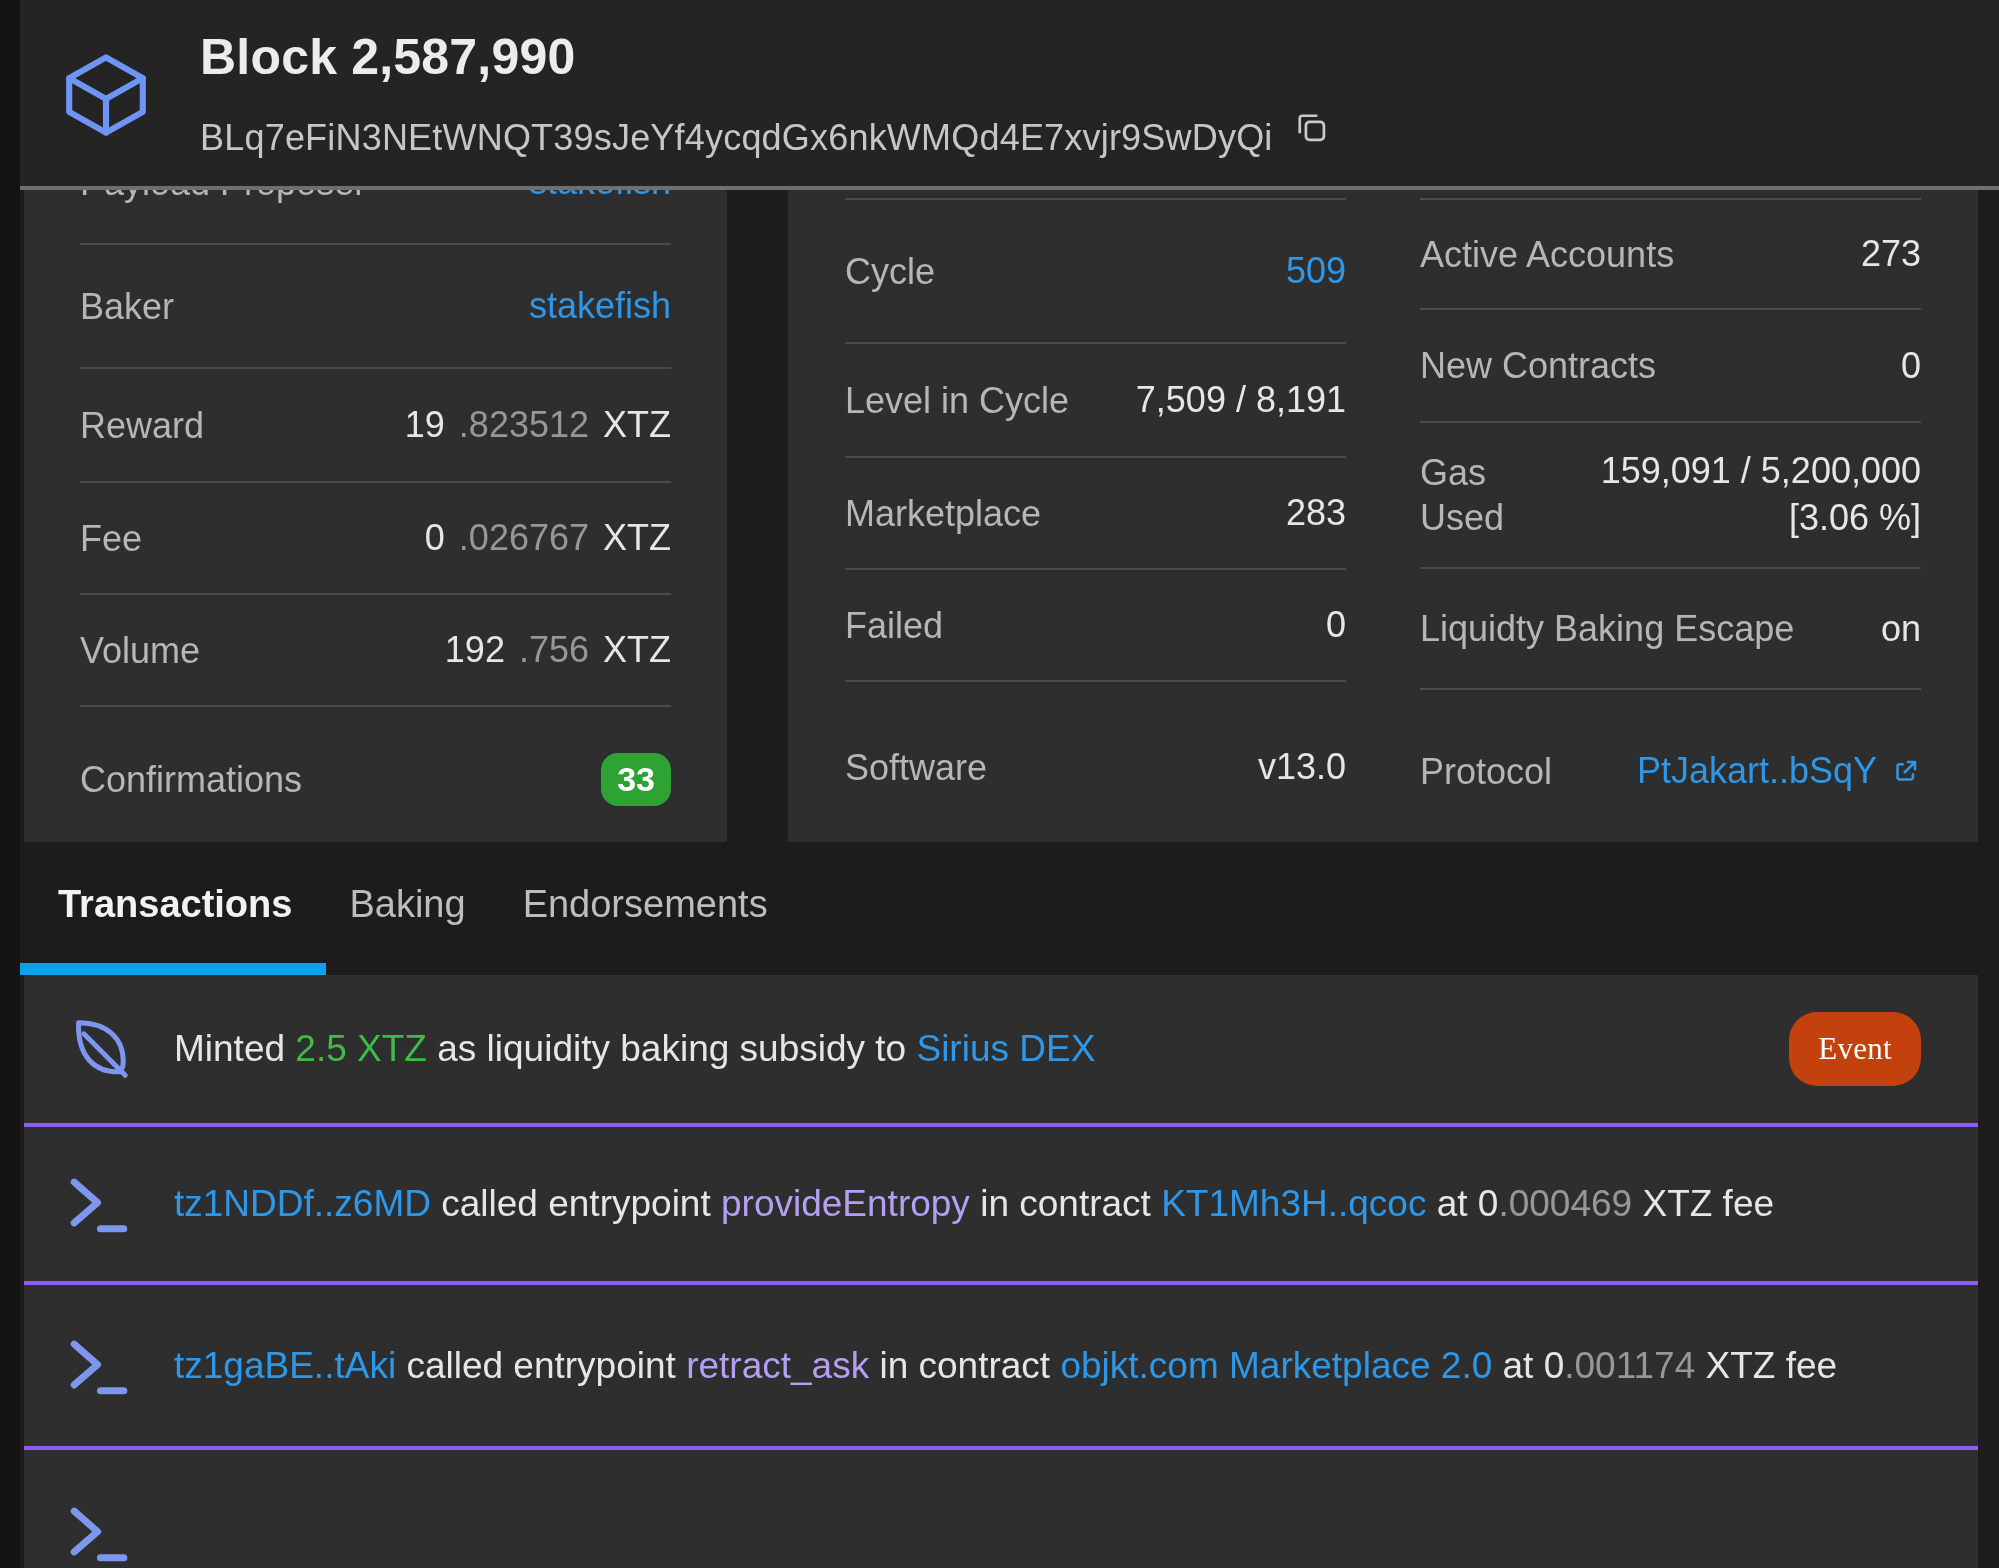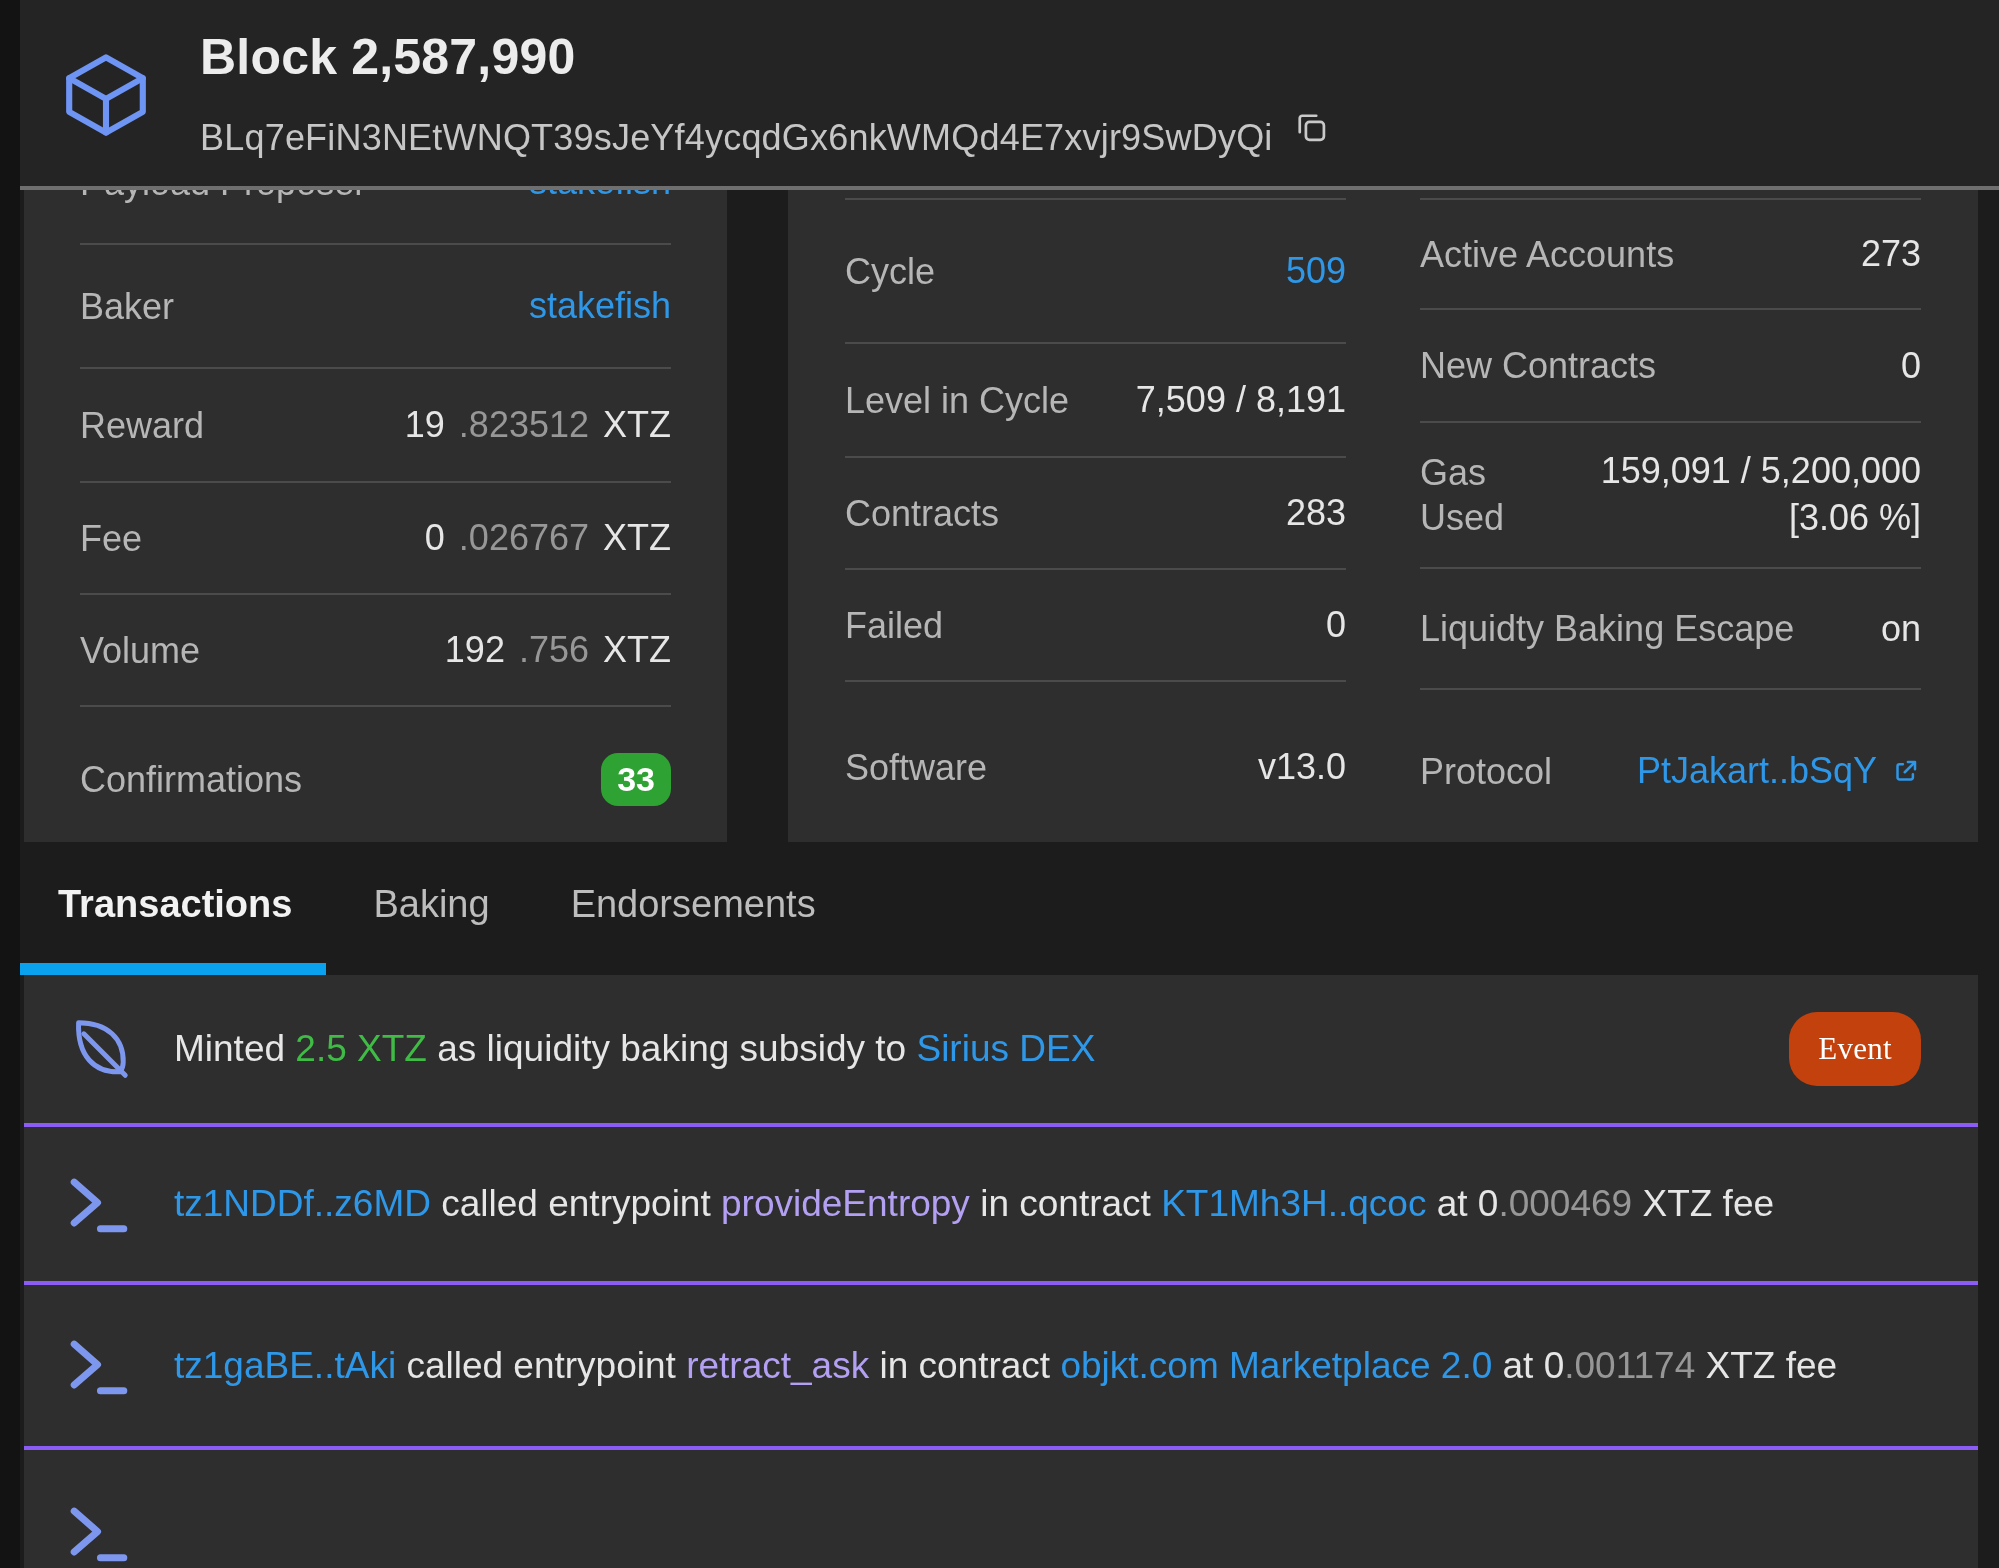--- a/index.html
+++ b/index.html
@@ -58,21 +58,21 @@
   .seg-plain{color:#e6e6e6;}
   .seg-dim{color:#979797;}
   .seg-link{color:#2e97e8;cursor:pointer;}
   .seg-green{color:#3fbb46;}
   .seg-purple{color:#b3a0f2;}
   .badge-green{background:#2ea233;color:#fff;font-weight:700;font-size:34px;padding:7px 16px;border-radius:17px;}
   .badge-blue{background:#c2410c;color:#fff;font-size:31px;padding:19px 29px;border-radius:28px;letter-spacing:.3px;font-family:Liberation Serif, serif;}
   .ext{width:30px;height:30px;color:#2e97e8;flex:0 0 auto;}
 
   
-  .tabs{position:absolute;left:20px;top:846px;height:117px;display:flex;align-items:center;padding-left:38px;gap:81px;z-index:2;}
+  .tabs{position:absolute;left:20px;top:846px;height:117px;display:flex;align-items:center;padding-left:38px;gap:57px;z-index:2;}
   .tab{font-size:38px;color:#bdbdbd;cursor:pointer;}
   .tab.active{color:#f2f2f2;font-weight:700;}
   .tab-underline{position:absolute;left:16px;top:963px;width:310px;height:12px;background:#0aa2ee;z-index:5;}
 
   
   .txcard{position:absolute;left:24px;top:975px;width:1954px;height:640px;background:#2e2e2e;z-index:1;}
   .tx-row{display:flex;align-items:center;border-bottom:4px solid #8b5cf6;padding-right:57px;box-sizing:border-box;}
   .tx-row:nth-child(1){height:152px;}
   .tx-row:nth-child(2){height:158px;}
   .tx-row:nth-child(3){height:165px;}
@@ -140,21 +140,21 @@
           <span class="seg-link">509</span>
         </span>
       </div>
       <div class="row">
         <span class="label">Level in Cycle</span>
         <span class="value">
           <span class="seg-plain">7,509 / 8,191</span>
         </span>
       </div>
       <div class="row">
-        <span class="label">Contracts</span>
+        <span class="label">Marketplace</span>
         <span class="value">
           <span class="seg-plain">283</span>
         </span>
       </div>
       <div class="row">
         <span class="label">Failed</span>
         <span class="value">
           <span class="seg-plain">0</span>
         </span>
       </div>

